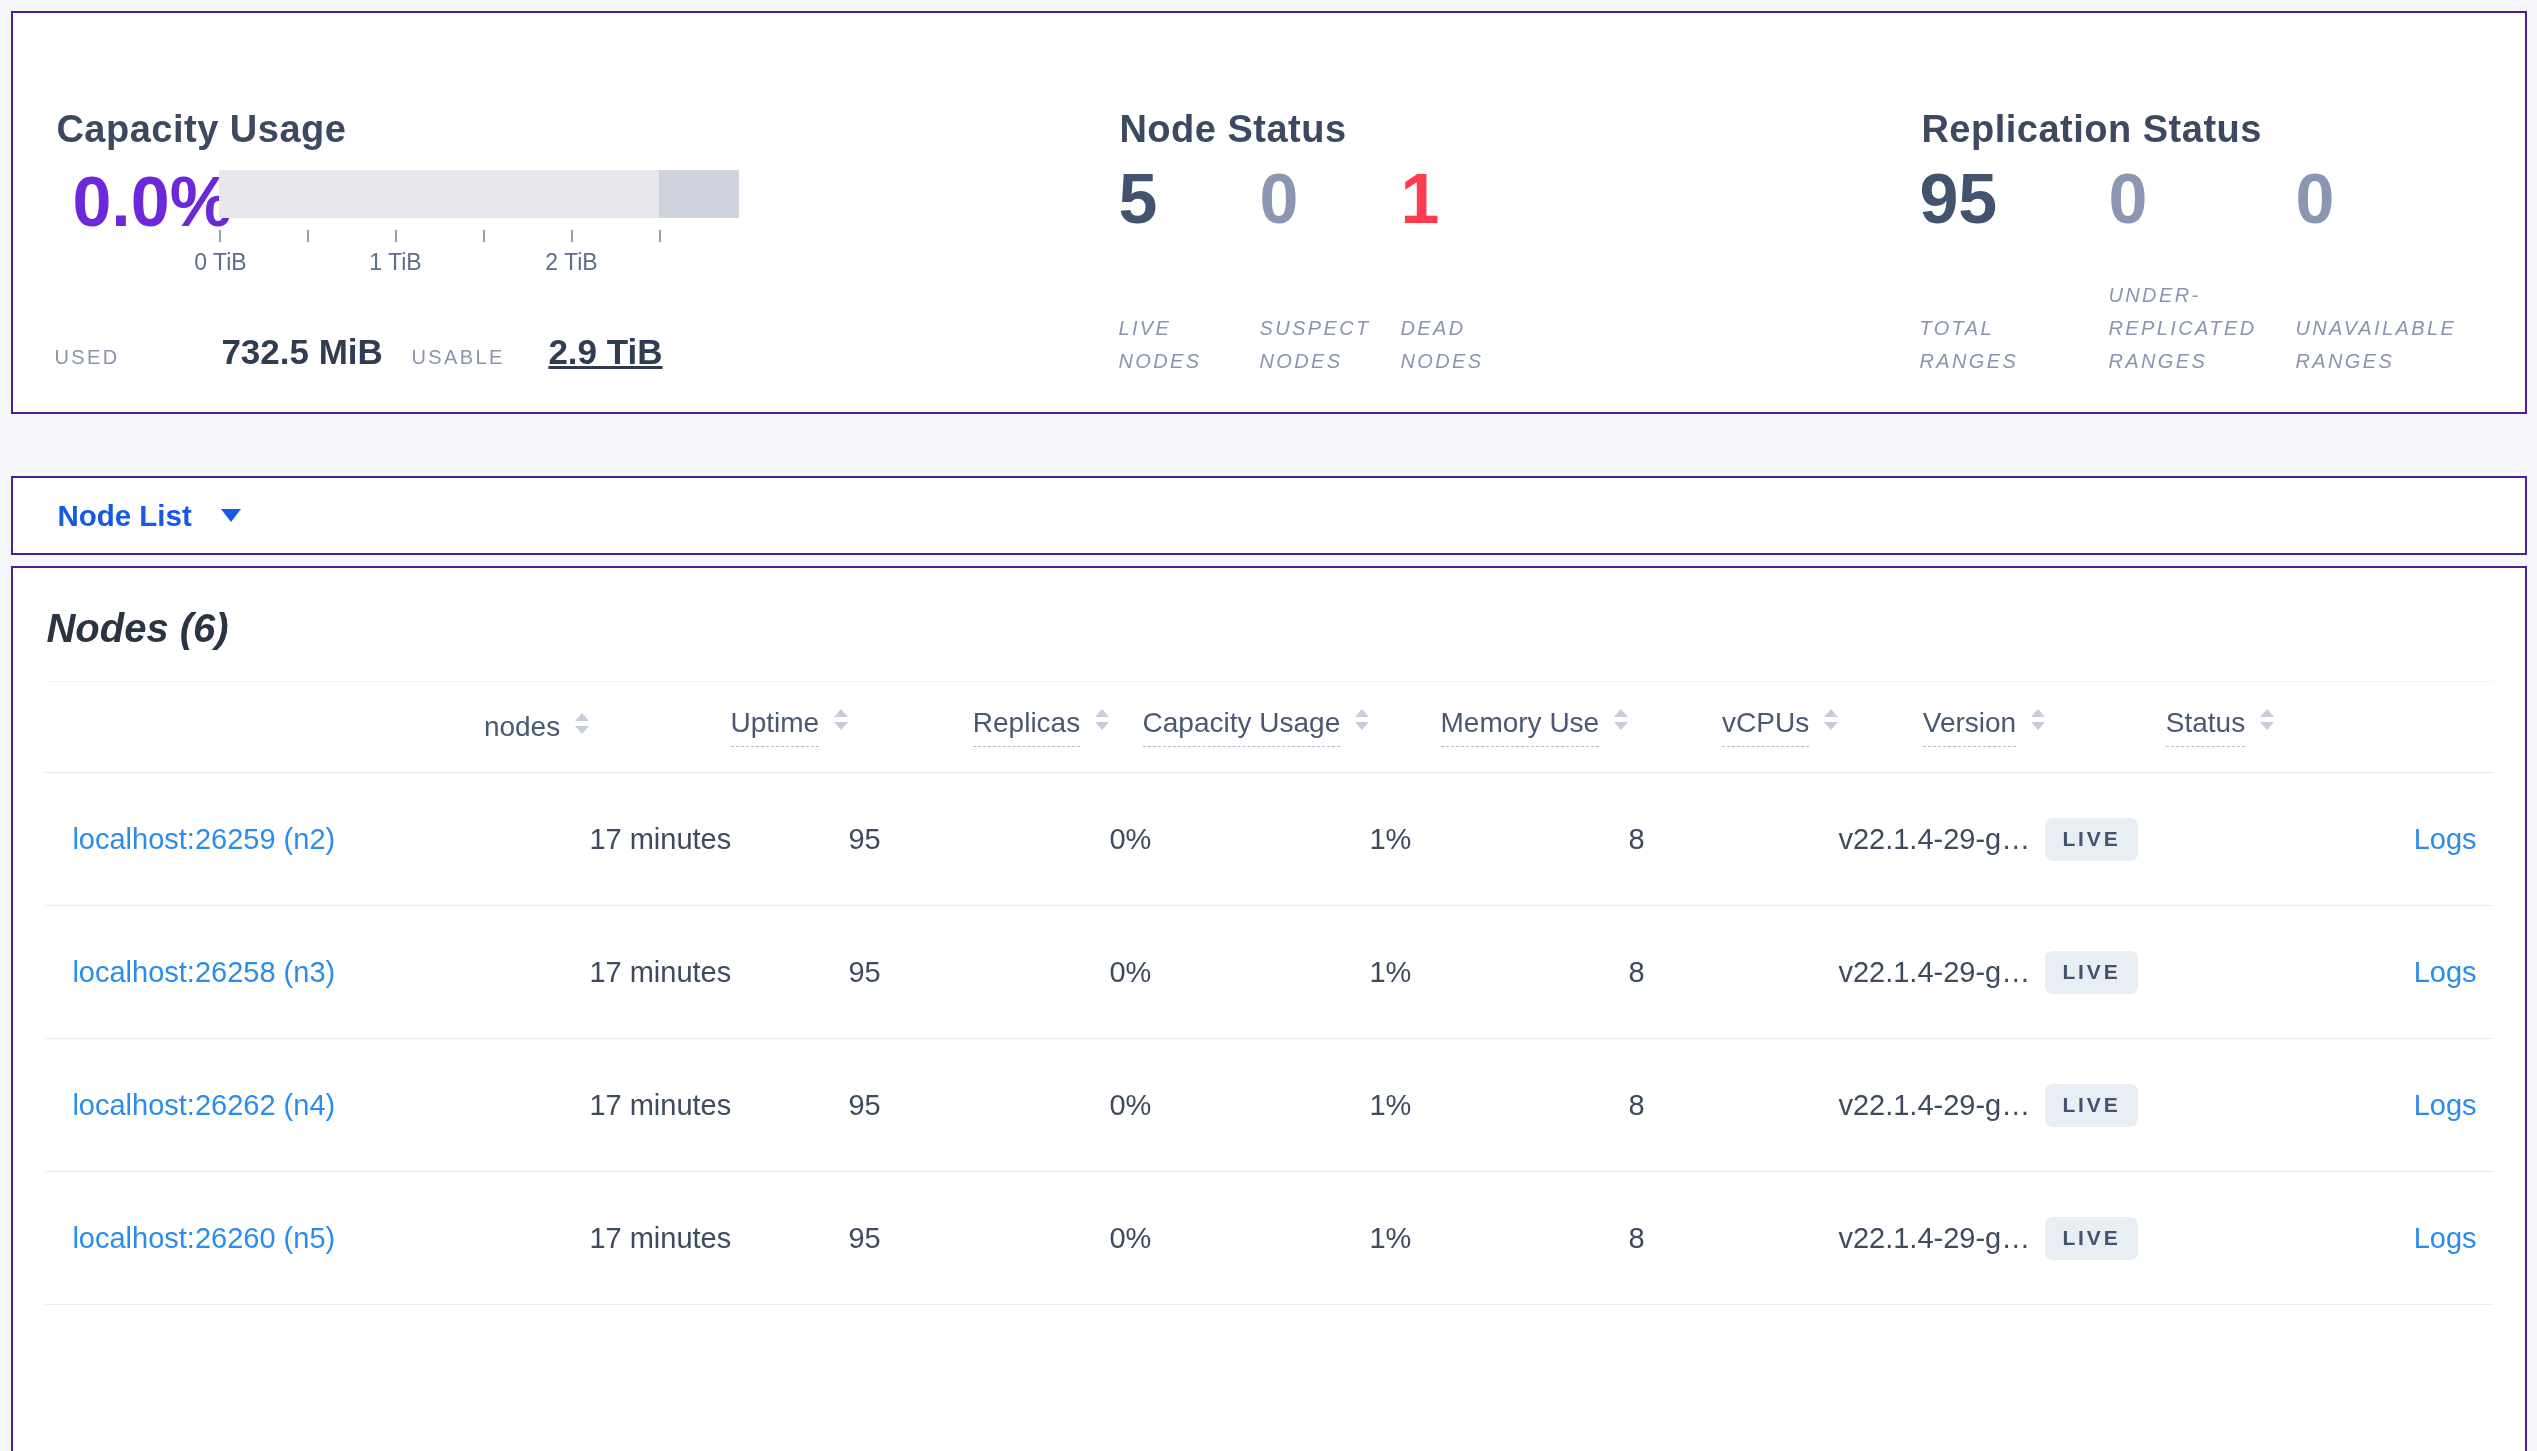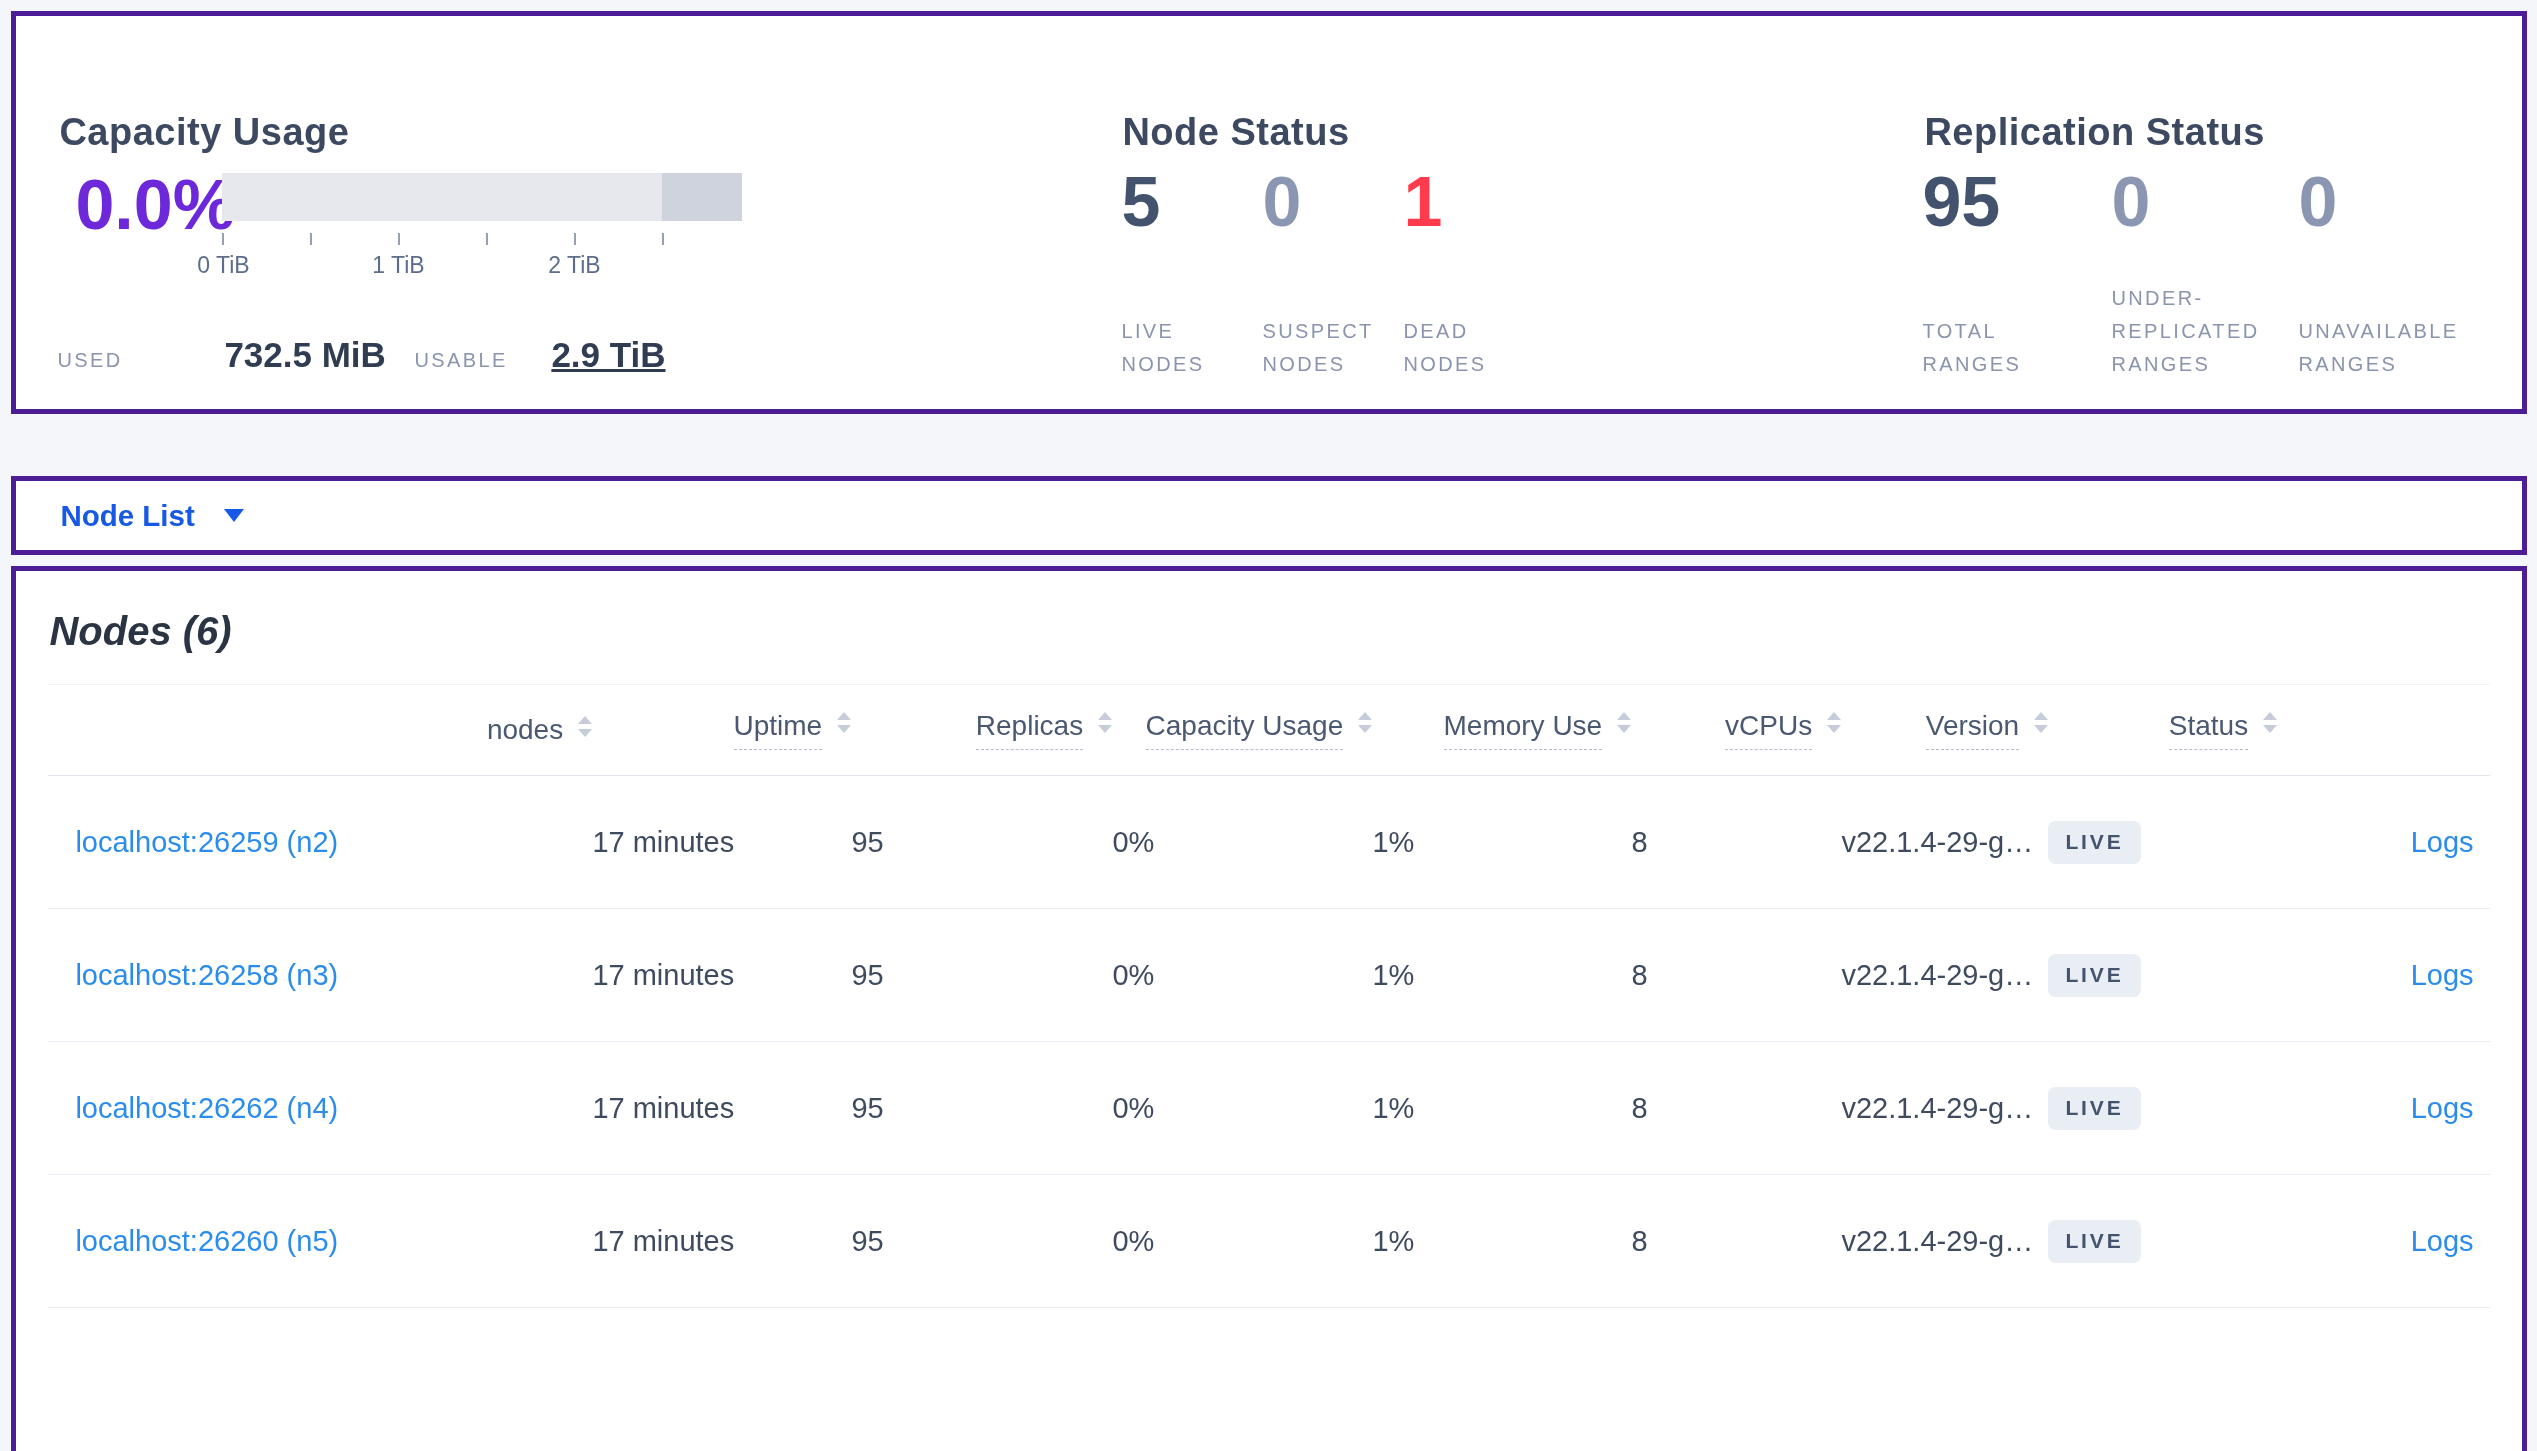--- a/index.html
+++ b/index.html
@@ -7,21 +7,21 @@
   body {
     font-family:"Liberation Sans", sans-serif;
     background:#f4f6fa;
     color:#3e4a5e;
     overflow:hidden;
     position:relative;
   }
   .card {
     position:absolute; left:11.4px; right:11.4px;
     background:#ffffff;
-    border:5px solid #4c1d95;
+    border:2px solid #4c1d95;
   }
   
   .card.summary { top:11.4px; height:403px; }
   .sec-title {
     position:absolute; top:95px;
     font-size:38px; font-weight:600; color:#3d4960; letter-spacing:0.5px;
   }
   .t-capacity { left:43px; }
   .t-nodestatus { left:1106px; }
   .t-replication { left:1908px; }
@@ -49,21 +49,21 @@
   .u-used { left:41px; } .v-used { left:208px; }
   .u-usable { left:398px; } .v-usable { left:535px;text-decoration:underline; }
 
   .metric-col {
     position:absolute; top:151px; height:214px;
     display:flex; flex-direction:column; justify-content:space-between;
   }
   .metric-num { font-size:70px; font-weight:600; line-height:70px; color:#44536d; }
   .metric-num.muted { color:#8b97b2; }
   .metric-num.danger { color:#ff3b4d; }
-  .metric-label { font-size:20px; letter-spacing:2.4px; color:#8a94ad; line-height:33px; font-weight:500; }
+  .metric-label { font-size:20px; letter-spacing:2.4px; color:#8a94ad; line-height:33px; font-weight:500;font-style:italic; }
   .ns-c1 { left:1105px; width:114px; }
   .ns-c2 { left:1246px; width:114px; }
   .ns-c3 { left:1387px; width:114px; }
   .rs-c1 { left:1906px; width:133px; }
   .rs-c2 { left:2095px; width:171px; }
   .rs-c3 { left:2282px; width:205px; }
 
   
   .card.viewbar { top:476px; height:79px; display:flex; align-items:center; }
   .view-select {

